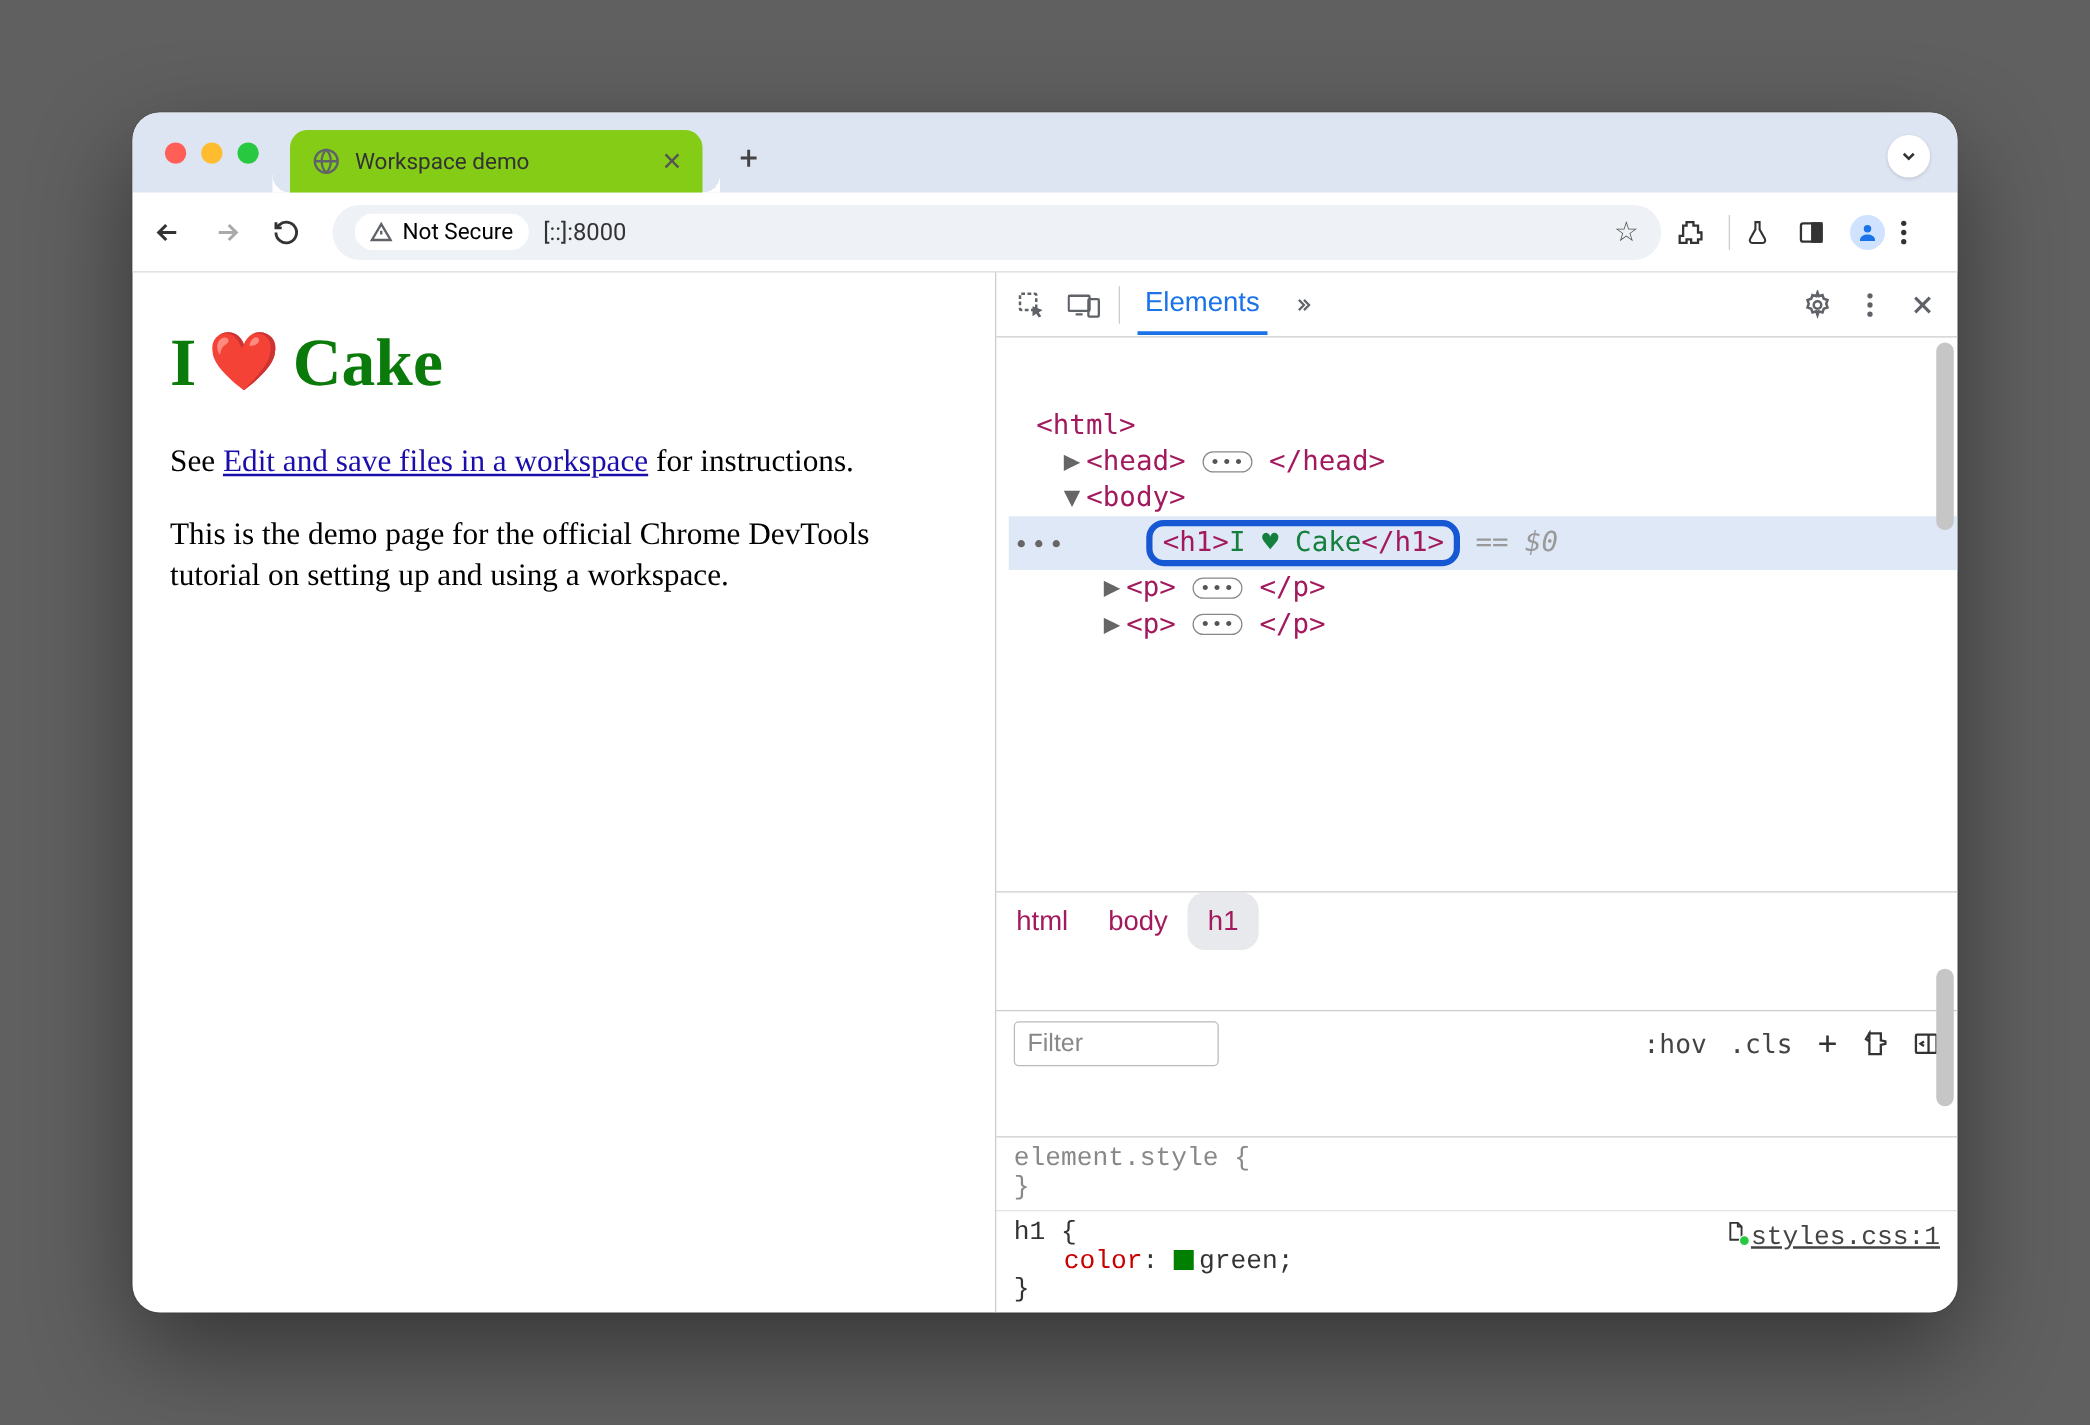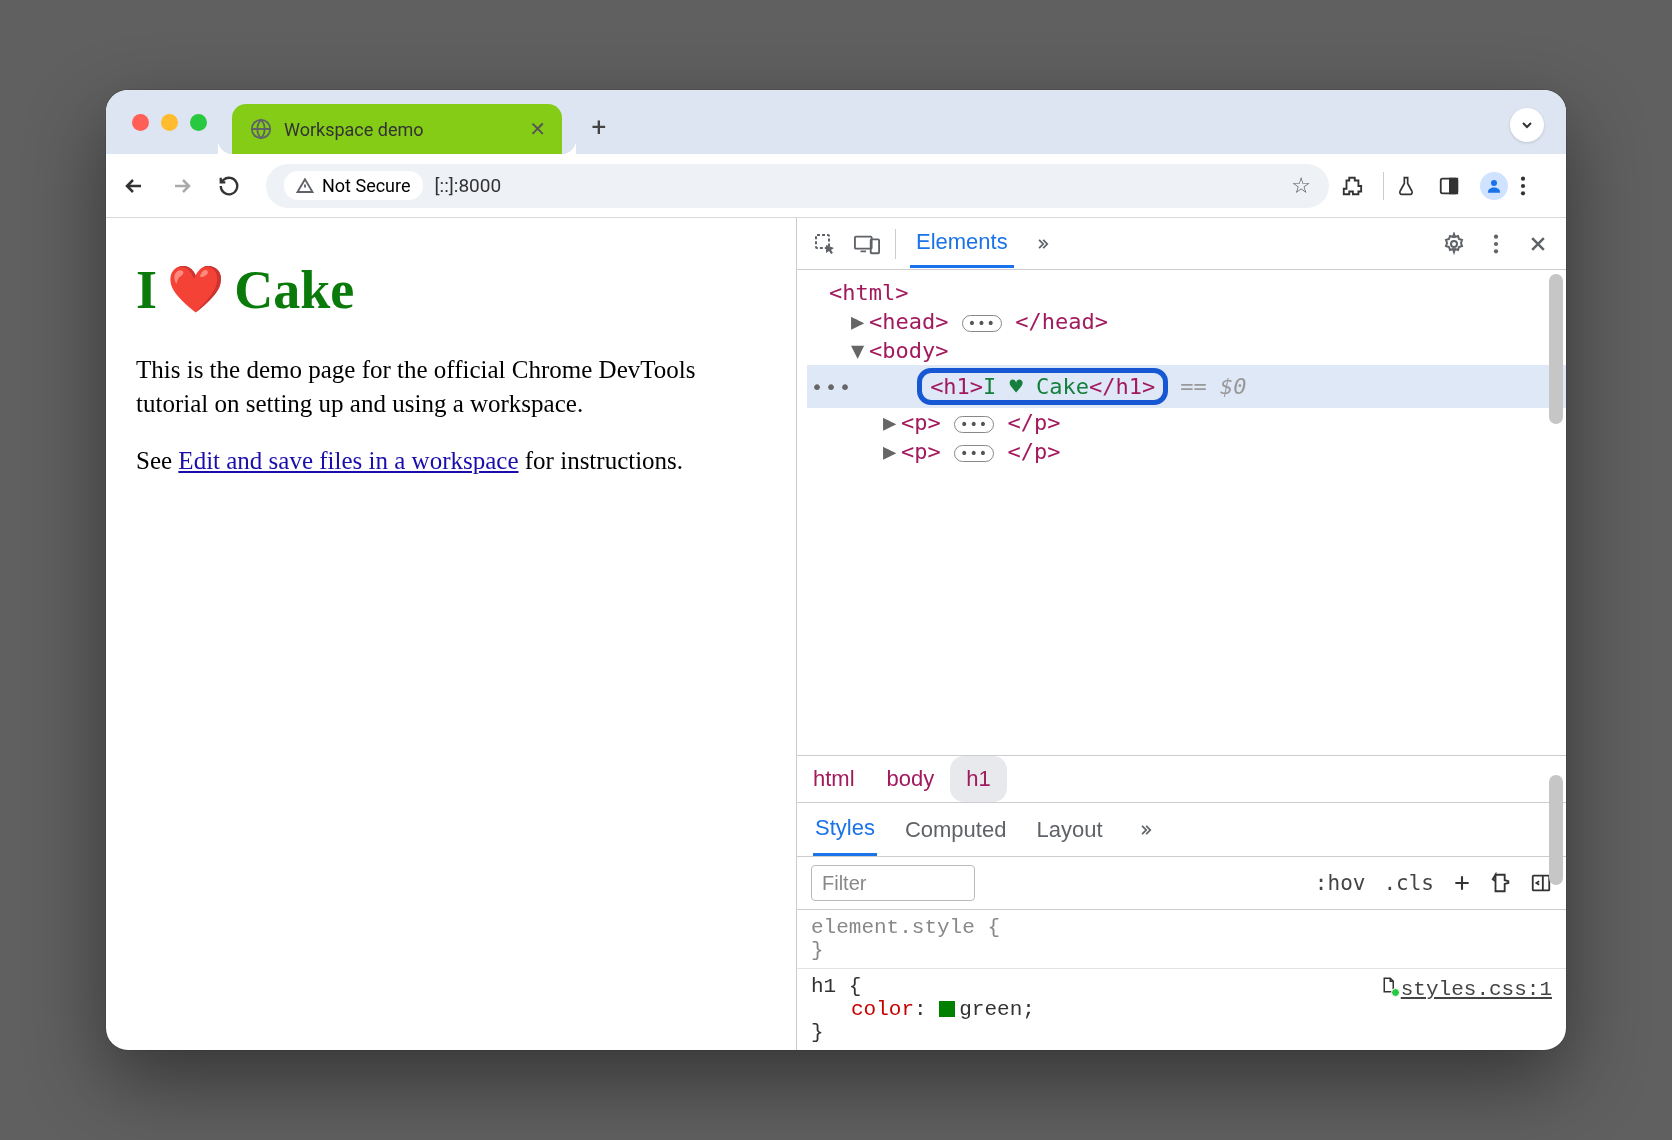--- a/index.html
+++ b/index.html
@@ -131,20 +131,21 @@
   .page a { color:#1a0dab; text-decoration: underline; }
   
   .devtools {
     flex:1;
     border-left:1px solid #ccc;
     display:flex;
     flex-direction:column;
     font-family: -apple-system, BlinkMacSystemFont, sans-serif;
     min-height:0;
     position:relative;
+    gap:48px;
   }
   .dt-top {
     height:52px;
     border-bottom:1px solid #ccc;
     display:flex;
     align-items:center;
     padding:0 14px;
     gap:14px;
     font-size:22px;
     color:#5f6368;
@@ -328,24 +329,24 @@
   </div>
 
   <div class="content">
 
     <div class="page">
       <h1>
         <span>I</span>
         <span class="heart">❤️</span>
         <span>Cake</span>
       </h1>
-      <p>This is the demo page for the official Chrome DevTools tutorial on setting up and using a workspace.</p>
       <p>
         <span>See </span><a href="#">Edit and save files in a workspace</a><span> for instructions.</span>
       </p>
+      <p>This is the demo page for the official Chrome DevTools tutorial on setting up and using a workspace.</p>
     </div>
 
     <div class="devtools">
 
       <div class="dt-top">
         <span class="dt-icon">
           <svg width="24" height="24" viewBox="0 0 24 24" fill="none" stroke="#5f6368" stroke-width="2">
               <rect x="3" y="3" width="13" height="13" rx="1" stroke-dasharray="3 2"></rect>
               <path d="M13 13l8 3-3 2 2 3-2 1-2-3-3 2z" fill="#5f6368" stroke="none"></path>
             </svg>
@@ -402,30 +403,20 @@
         <div class="dom-line i3"><span class="arrow">▶</span><span class="tagc">&lt;p&gt;</span> <span class="pill">•••</span> <span class="tagc">&lt;/p&gt;</span></div>
         <div class="dom-line i3"><span class="arrow">▶</span><span class="tagc">&lt;p&gt;</span> <span class="pill">•••</span> <span class="tagc">&lt;/p&gt;</span></div>
       </div>
 
       <div class="crumbs">
         <div class="crumb">html</div>
         <div class="crumb">body</div>
         <div class="crumb active">h1</div>
       </div>
 
-      <div class="styles-tabs">
-        <span class="st active">Styles</span>
-        <span class="st">Computed</span>
-        <span class="st">Layout</span>
-        <span class="dt-icon">
-          <svg width="20" height="14" viewBox="0 0 24 24" fill="none" stroke="#5f6368" stroke-width="3">
-              <path d="M7 5l7 7-7 7M14 5l7 7-7 7"></path>
-            </svg>
-        </span>
-      </div>
 
       <div class="styles-bar">
         <div class="filter">
             <span>Filter</span>
           </div>
         <span class="sb-spacer"></span>
         <span>:hov</span>
         <span>.cls</span>
         <span>
             <svg width="20" height="20" viewBox="0 0 24 24" stroke="#333" stroke-width="2.5">

